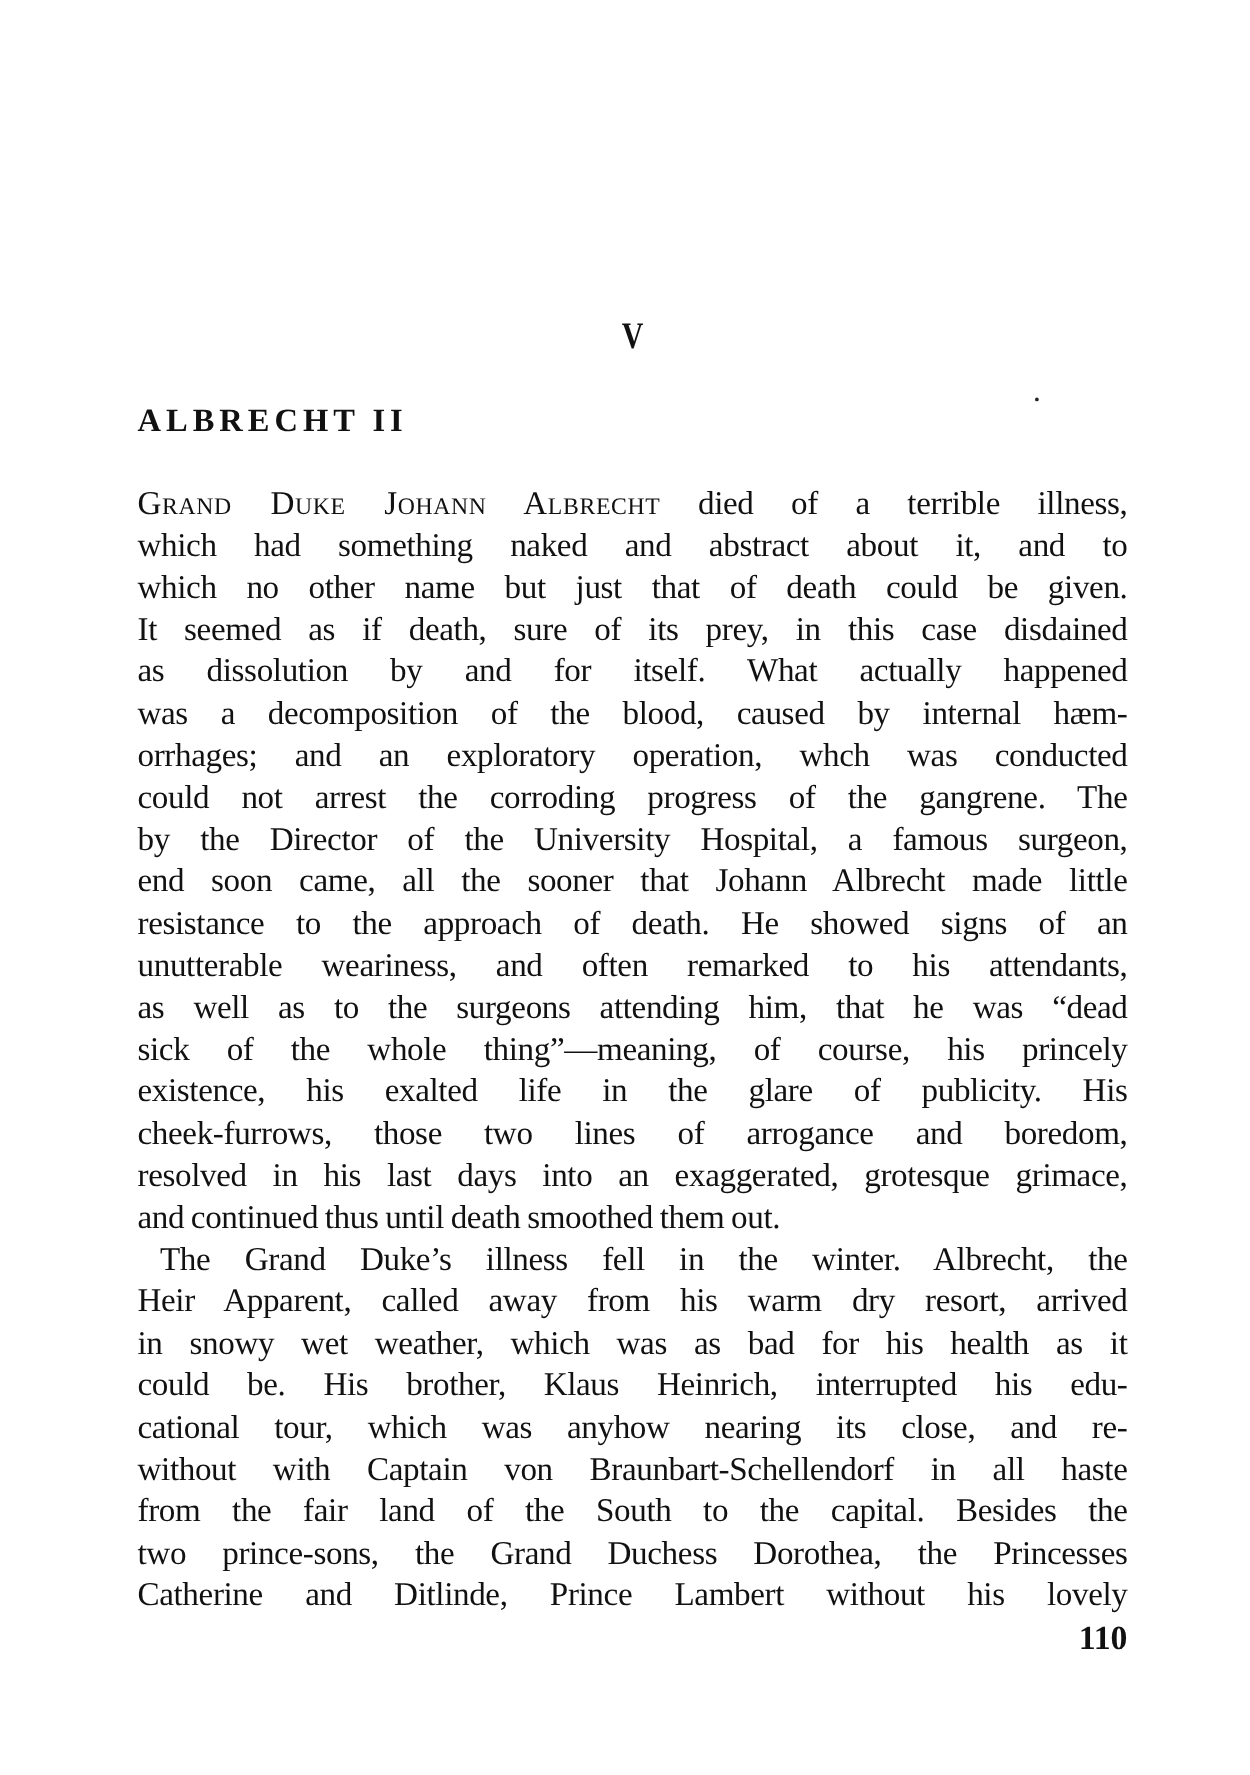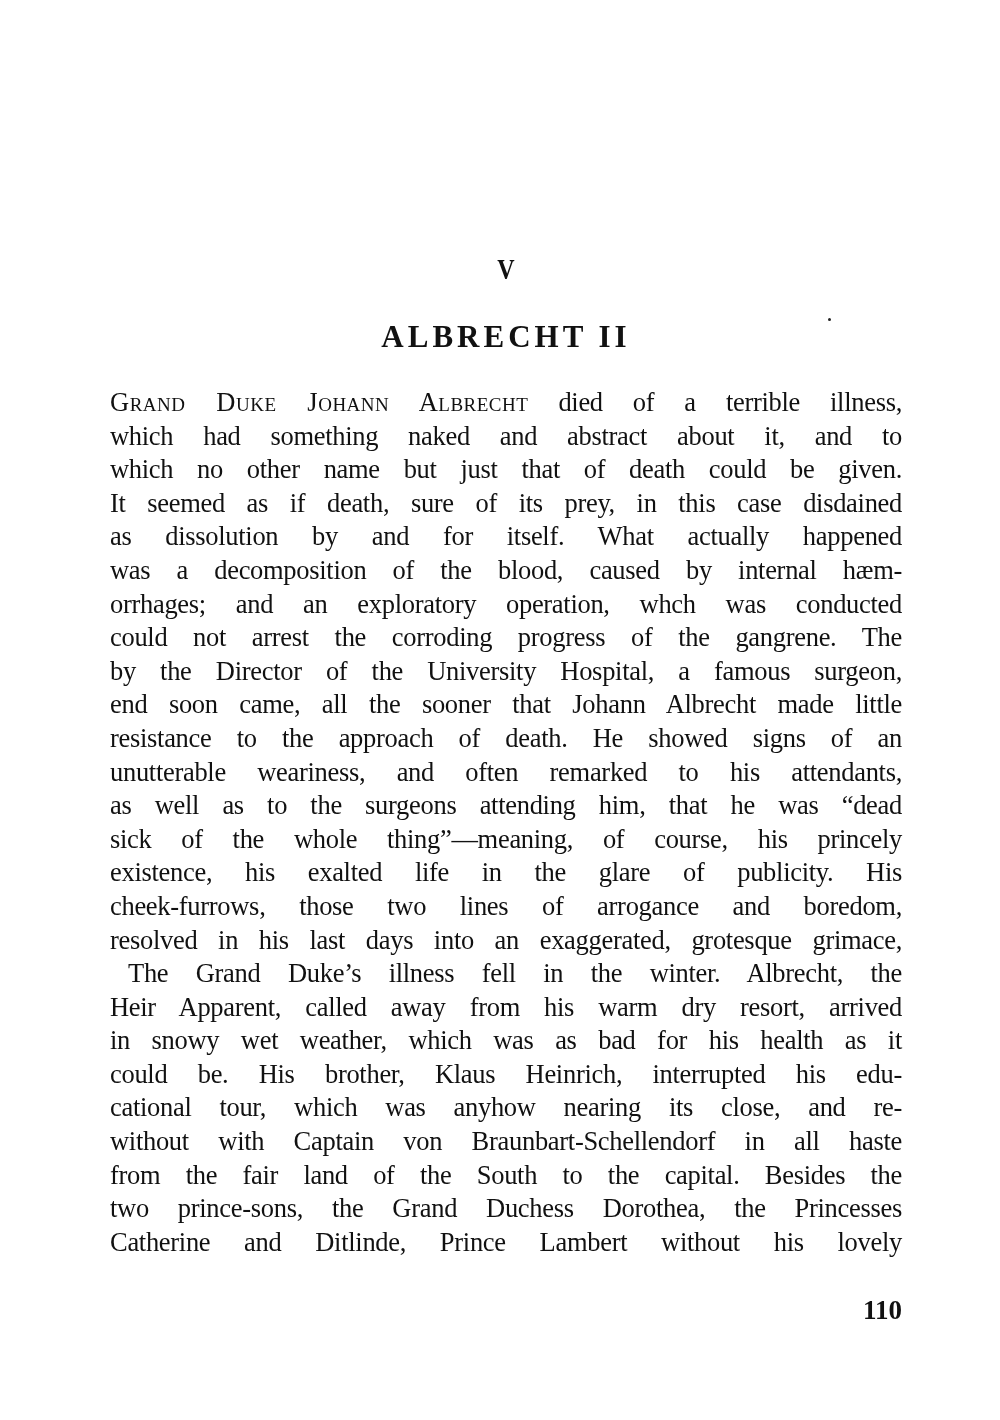--- a/index.html
+++ b/index.html
@@ -31,23 +31,22 @@
       font-weight: bold;
       font-size: 30px;
       line-height: 30px;
       transform: scaleX(0.8);
     }
     .chapter-title {
       position: absolute;
       top: 319px;
       left: 0;
       width: 792px;
-      text-align: center;
       font-weight: bold;
-      font-size: 31px;
+      font-size: 26px;
       letter-spacing: 4px;
       line-height: 36px;
     }
     .stray-dot {
       position: absolute;
       left: 718px;
       top: 318px;
       width: 3px;
       height: 3px;
       background: #222;
@@ -110,20 +109,21 @@
       <span class="line">could not arrest the corroding progress of the gangrene. The</span>
       <span class="line">by the Director of the University Hospital, a famous surgeon,</span>
       <span class="line">end soon came, all the sooner that Johann Albrecht made little</span>
       <span class="line">resistance to the approach of death. He showed signs of an</span>
       <span class="line">unutterable weariness, and often remarked to his attendants,</span>
       <span class="line">as well as to the surgeons attending him, that he was “dead</span>
       <span class="line">sick of the whole thing”—meaning, of course, his princely</span>
       <span class="line">existence, his exalted life in the glare of publicity. His</span>
       <span class="line">cheek-furrows, those two lines of arrogance and boredom,</span>
       <span class="line">resolved in his last days into an exaggerated, grotesque grimace,</span>
+      <span class="line last">and continued thus until death smoothed them out.</span>
     </div>
     <div>
       <span class="line indent">The Grand Duke’s illness fell in the winter. Albrecht, the</span>
       <span class="line">Heir Apparent, called away from his warm dry resort, arrived</span>
       <span class="line">in snowy wet weather, which was as bad for his health as it</span>
       <span class="line">could be. His brother, Klaus Heinrich, interrupted his edu-</span>
       <span class="line">cational tour, which was anyhow nearing its close, and re-</span>
       <span class="line">without with Captain von Braunbart-Schellendorf in all haste</span>
       <span class="line">from the fair land of the South to the capital. Besides the</span>
       <span class="line">two prince-sons, the Grand Duchess Dorothea, the Princesses</span>

